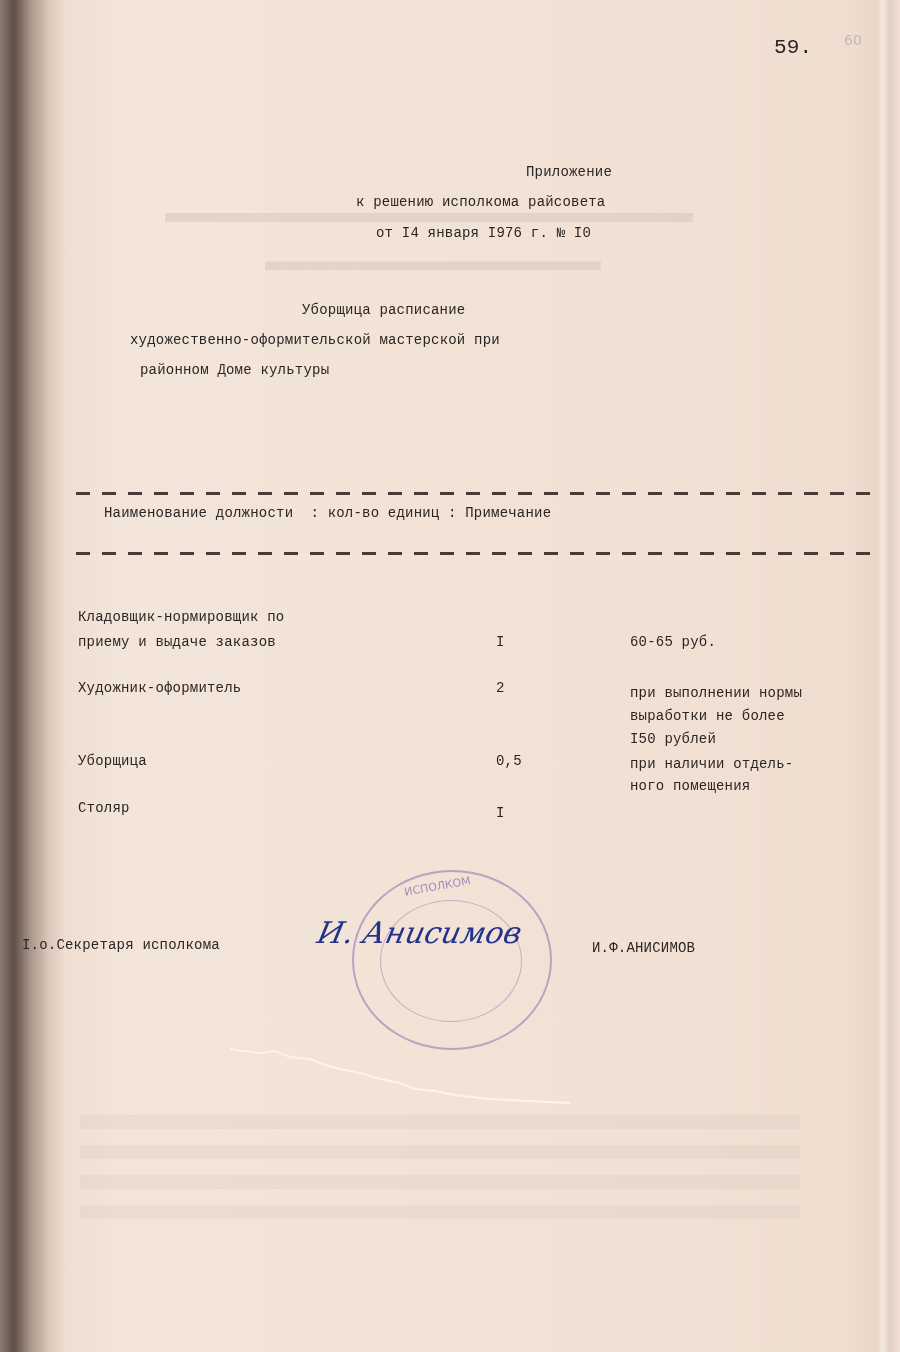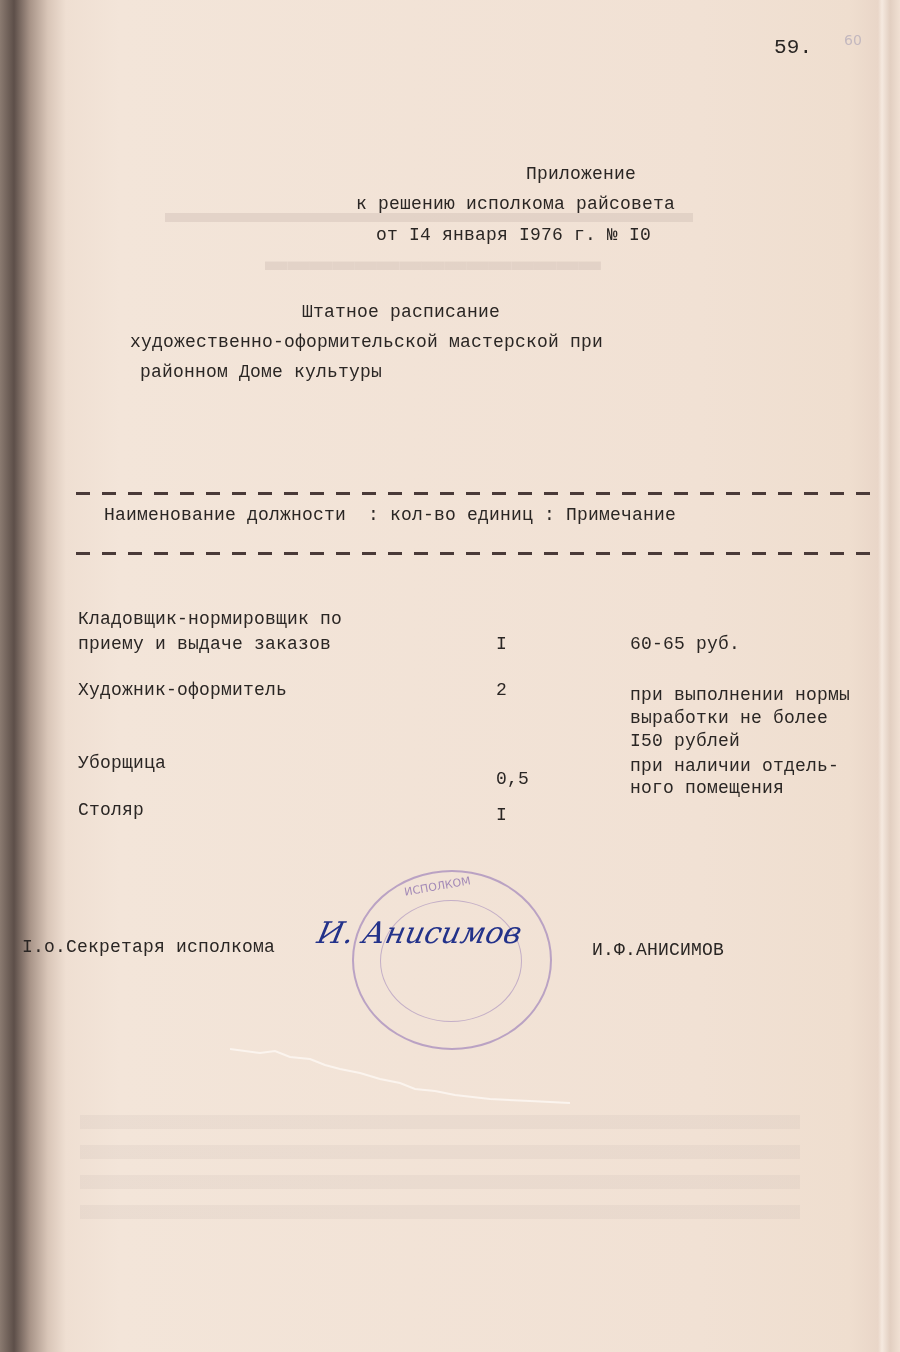--- a/index.html
+++ b/index.html
@@ -7,21 +7,21 @@
       width: 900px; height: 1352px; position: relative; overflow: hidden;
       background: #f2e3d6;
       font-family: "Liberation Mono", "DejaVu Sans Mono", monospace;
       color: #2a2624;
     }
     .page {
       position: absolute; left: 0; top: 0; width: 900px; height: 1352px;
       background: linear-gradient(90deg, #8a7a70 0px, #5d4f49 14px, #a89488 30px, #d9c6b8 48px, #efdfd2 66px, #f3e5d9 120px, #f1e1d4 700px, #efdecf 850px, #e9d6c8 878px, #f5e9df 882px, #e2cfc1 890px, #f0e0d3 900px);
     }
     .ghost { position:absolute; color:#d7c6bc; font-family:"Liberation Serif", serif; font-weight:bold; white-space:nowrap; opacity:.55; }
-    .t { position:absolute; white-space:pre; font-size:18px; letter-spacing:0.2px; }
+    .t { position:absolute; white-space:pre; font-size:14px; letter-spacing:0.2px; }
     .dash {
       position:absolute; height:3px; left:76px; width:806px;
       background: repeating-linear-gradient(90deg, #4a3a38 0 14px, transparent 14px 26px);
     }
     .stamp {
       position:absolute; left:352px; top:870px; width:196px; height:176px;
       border:2px solid rgba(140,110,180,.55); border-radius:50%;
     }
     .stamp-inner {
       position:absolute; left:380px; top:900px; width:140px; height:120px;
@@ -44,41 +44,41 @@
 <div class="ghost" style="left:265px;top:245px;font-size:28px;transform:scaleX(.8);transform-origin:left;">▬▬▬▬▬▬▬▬▬▬▬▬▬▬▬</div>
 <div class="ghost" style="left:80px;top:1115px;font-size:18px;width:720px;height:110px;background:repeating-linear-gradient(180deg,rgba(200,185,178,.35) 0 14px,transparent 14px 30px);"></div>
 
 <div class="pencil-num">60</div>
 <div class="t" style="left:774px;top:36px;font-size:21px;">59.</div>
 
 <div class="t" style="left:526px;top:164px;">Приложение</div>
 <div class="t" style="left:356px;top:194px;">к решению исполкома райсовета</div>
 <div class="t" style="left:376px;top:225px;">от I4 января I976 г. № I0</div>
 
-<div class="t" style="left:302px;top:302px;">Штатное расписание</div>
+<div class="t" style="left:302px;top:302px;">Уборщица расписание</div>
 <div class="t" style="left:130px;top:332px;">художественно-оформительской мастерской при</div>
 <div class="t" style="left:140px;top:362px;">районном Доме культуры</div>
 
 <div class="dash" style="top:492px;"></div>
 <div class="t" style="left:104px;top:505px;">Наименование должности  : кол-во единиц : Примечание</div>
 <div class="dash" style="top:552px;"></div>
 
 <div class="t" style="left:78px;top:609px;">Кладовщик-нормировщик по</div>
 <div class="t" style="left:78px;top:634px;">приему и выдаче заказов</div>
 <div class="t" style="left:496px;top:634px;">I</div>
 <div class="t" style="left:630px;top:634px;">60-65 руб.</div>
 
 <div class="t" style="left:78px;top:680px;">Художник-оформитель</div>
 <div class="t" style="left:496px;top:680px;">2</div>
 <div class="t" style="left:630px;top:685px;">при выполнении нормы</div>
 <div class="t" style="left:630px;top:708px;text-align:right;">выработки не более</div>
 <div class="t" style="left:630px;top:731px;">I50 рублей</div>
 
 <div class="t" style="left:78px;top:753px;">Уборщица</div>
-<div class="t" style="left:496px;top:753px;margin-top:16px;">0,5</div>
+<div class="t" style="left:496px;top:753px;">0,5</div>
 <div class="t" style="left:630px;top:756px;">при наличии отдель-</div>
 <div class="t" style="left:630px;top:778px;">ного помещения</div>
 
 <div class="t" style="left:78px;top:800px;">Столяр</div>
 <div class="t" style="left:496px;top:805px;">I</div>
 
 <div class="stamp"></div>
 <div class="stamp-inner"></div>
 <div class="stamp-text" style="left:404px;top:880px;transform:rotate(-10deg);">ИСПОЛКОМ</div>
 

